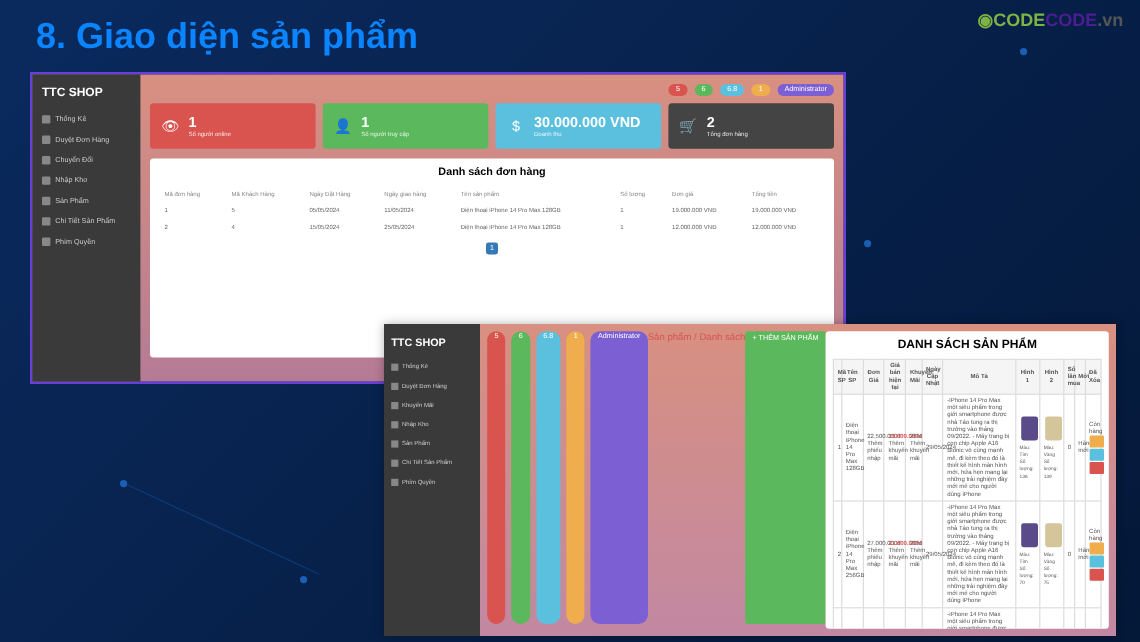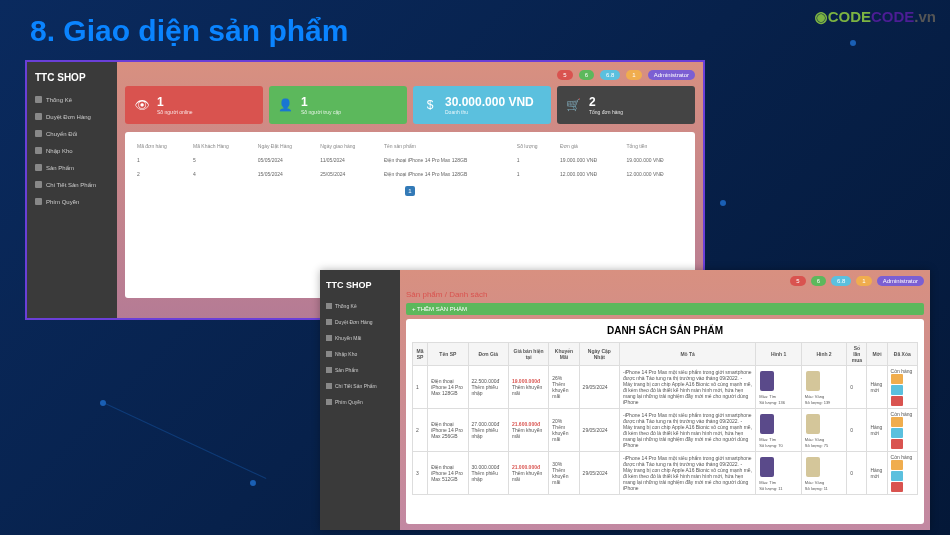--- a/index.html
+++ b/index.html
@@ -35,21 +35,21 @@
 .tbl1 th{color:#888;font-weight:400}
 .pager{text-align:center;margin-top:4px}
 .pager span{display:inline-block;width:10px;height:10px;background:#337ab7;color:#fff;font-size:6px;line-height:10px;border-radius:2px}
 .footer1{text-align:center;font-size:5px;color:#fff;padding:3px}
 
 
 .panel2{position:absolute;top:270px;left:320px;width:610px;height:260px;background:linear-gradient(180deg,#d89080,#c288a2);display:flex;font-size:7px;box-shadow:0 0 8px rgba(0,0,0,.3)}
 .sidebar2{width:80px;background:#3a3a3a;color:#ccc;padding:6px 0}
 .brand2{color:#fff;font-weight:700;font-size:9px;padding:4px 6px 8px}
 .nav2 li{list-style:none;padding:5px 6px;display:flex;align-items:center;gap:3px;font-size:5px}
-.main2{flex:1;padding:6px;display:flex;flex-direction:column;overflow:hidden}
+.main2{flex:1;padding:6px;display:flex;flex-direction:row;overflow:hidden}
 .topbar2{display:flex;justify-content:flex-end;gap:5px;margin-bottom:4px}
 .bc{color:#d9534f;font-size:8px;margin-bottom:4px}
 .btn-add{background:#5cb85c;color:#fff;padding:3px 6px;font-size:6px;border-radius:2px;display:inline-block;margin-bottom:4px}
 .tbl2wrap{background:#fff;border-radius:3px;flex:1;padding:6px;overflow:hidden}
 .tbl2title{text-align:center;font-size:10px;font-weight:700;margin-bottom:6px}
 .tbl2{width:100%;font-size:5px;color:#555;border-collapse:collapse;table-layout:fixed}
 .tbl2 th,.tbl2 td{padding:2px 3px;border:1px solid #ddd;vertical-align:middle}
 .tbl2 th{background:#f5f5f5;font-weight:700;font-size:5px}
 .red{color:#d9534f;font-weight:700}
 .phone{width:14px;height:20px;background:#5a4a8a;border-radius:2px;display:inline-block;margin:1px}
@@ -144,20 +144,21 @@
         </div>
         <div class="card1" style="background: rgb(68, 68, 68);">
           <div class="icon">🛒</div>
           <div>
             <div class="big">2</div>
             <div class="sm">Tổng đơn hàng</div>
           </div>
         </div>
       </div>
     <div class="tbl1wrap">
+      <div class="tbl1title">Danh sách đơn hàng</div>
       <table class="tbl1">
           <thead>
             <tr id="th1">
               <th>Mã đơn hàng</th>
               <th>Mã Khách Hàng</th>
               <th>Ngày Đặt Hàng</th>
               <th>Ngày giao hàng</th>
               <th>Tên sản phẩm</th>
               <th>Số lượng</th>
               <th>Đơn giá</th>

